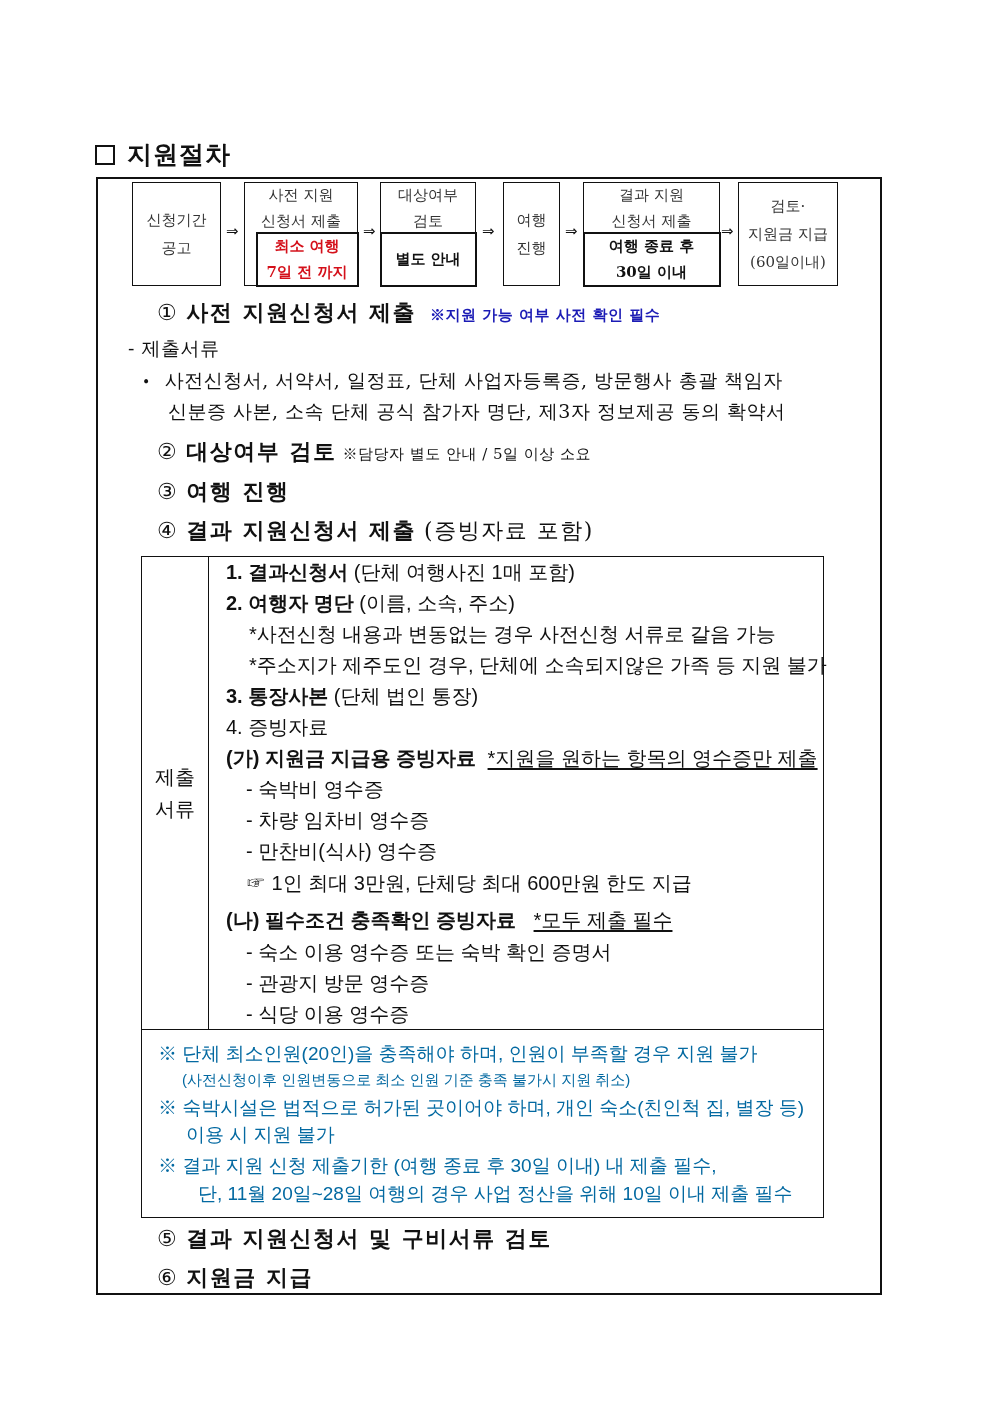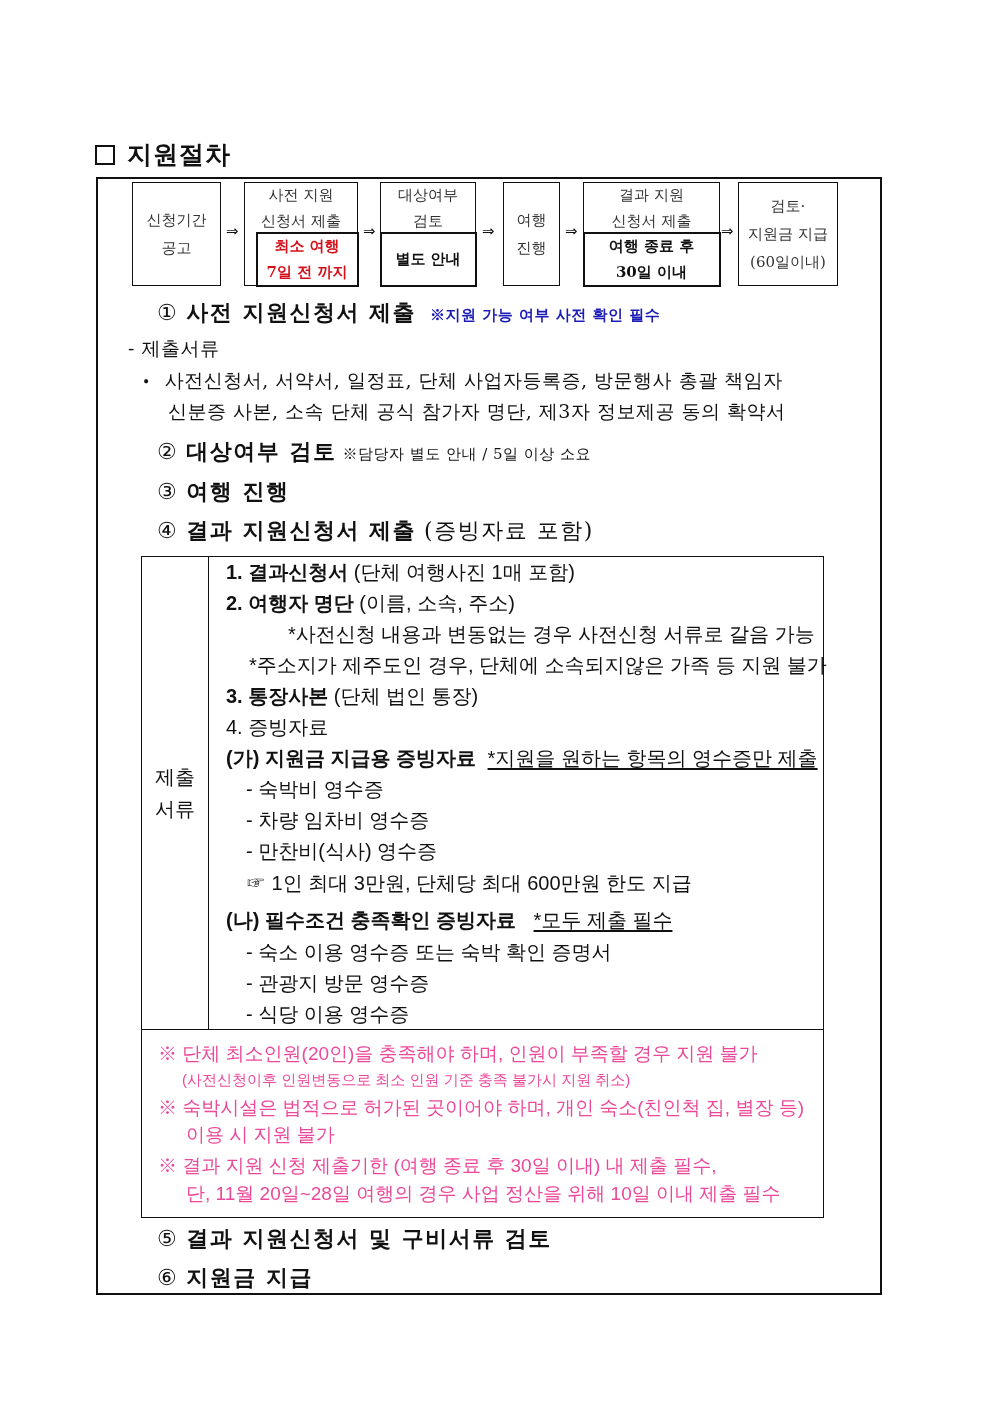--- a/index.html
+++ b/index.html
@@ -62,21 +62,21 @@
   }
   .stable .hdiv { position: absolute; left: 0; right: 0; top: 472px; border-top: 1.5px solid #111; }
   .sline {
     position: absolute; font-family: "Liberation Sans", sans-serif; font-size: 20px;
     white-space: nowrap; color: #111;
   }
   .sline b { font-weight: bold; }
   .sline u { text-decoration: underline; text-underline-offset: 3px; }
   .nline {
     position: absolute; font-family: "Liberation Sans", sans-serif; font-size: 19px;
-    white-space: nowrap; color: #ec4899;
+    white-space: nowrap; color: #0369a1;
   }
   .nline.small { font-size: 15px; }
 </style>
 </head>
 <body>
 
 <div class="section-title">
   <span class="box"></span><span>지원절차</span>
 </div>
 
@@ -160,40 +160,40 @@
 
 <div class="stable">
   <div class="leftcol">
     <span>제출</span>
     <span>서류</span>
   </div>
   <div class="hdiv"></div>
 
   <div class="sline" style="left:84px; top:2px;"><b>1. 결과신청서</b><span> (단체 여행사진 1매 포함)</span></div>
   <div class="sline" style="left:84px; top:33px;"><b>2. 여행자 명단</b><span> (이름, 소속, 주소)</span></div>
-  <div class="sline" style="left:107px; top:64px;margin-left:39px;">*사전신청 내용과 변동없는 경우 사전신청 서류로 갈음 가능</div>
+  <div class="sline" style="left:107px; top:64px;">*사전신청 내용과 변동없는 경우 사전신청 서류로 갈음 가능</div>
   <div class="sline" style="left:107px; top:95px;">*주소지가 제주도인 경우, 단체에 소속되지않은 가족 등 지원 불가</div>
   <div class="sline" style="left:84px; top:126px;"><b>3. 통장사본</b><span> (단체 법인 통장)</span></div>
   <div class="sline" style="left:84px; top:157px;">4. 증빙자료</div>
   <div class="sline" style="left:84px; top:188px;"><b>(가) 지원금 지급용 증빙자료</b> <u style="margin-left:6px;">*지원을 원하는 항목의 영수증만 제출</u></div>
   <div class="sline" style="left:104px; top:219px;">- 숙박비 영수증</div>
   <div class="sline" style="left:104px; top:250px;">- 차량 임차비 영수증</div>
   <div class="sline" style="left:104px; top:281px;">- 만찬비(식사) 영수증</div>
   <div class="sline" style="left:104px; top:313px;">☞ 1인 최대 3만원, 단체당 최대 600만원 한도 지급</div>
   <div class="sline" style="left:84px; top:350px;"><b>(나) 필수조건 충족확인 증빙자료</b> <u style="margin-left:12px;">*모두 제출 필수</u></div>
   <div class="sline" style="left:104px; top:382px;">- 숙소 이용 영수증 또는 숙박 확인 증명서</div>
   <div class="sline" style="left:104px; top:413px;">- 관광지 방문 영수증</div>
   <div class="sline" style="left:104px; top:444px;">- 식당 이용 영수증</div>
 
   <div class="nline" style="left:16px; top:484px;">※ 단체 최소인원(20인)을 충족해야 하며, 인원이 부족할 경우 지원 불가</div>
   <div class="nline small" style="left:40px; top:514px;">(사전신청이후 인원변동으로 최소 인원 기준 충족 불가시 지원 취소)</div>
   <div class="nline" style="left:16px; top:538px;">※ 숙박시설은 법적으로 허가된 곳이어야 하며, 개인 숙소(친인척 집, 별장 등)</div>
   <div class="nline" style="left:44px; top:565px;">이용 시 지원 불가</div>
   <div class="nline" style="left:16px; top:596px;">※ 결과 지원 신청 제출기한 (여행 종료 후 30일 이내) 내 제출 필수,</div>
-  <div class="nline" style="left:44px; top:624px;">단, 11월 20일~28일 여행의 경우 사업 정산을 위해 10일 이내 제출 필수</div>
+  <div class="nline" style="left:56px; top:624px;">단, 11월 20일~28일 여행의 경우 사업 정산을 위해 10일 이내 제출 필수</div>
 </div>
 
 <div class="step" style="top:1224px; font-weight:normal;">
   <span class="num">⑤</span><span style="font-weight:bold;">결과 지원신청서 및 구비서류 검토</span>
 </div>
 
 <div class="step" style="top:1263px; font-weight:normal;">
   <span class="num">⑥</span><span style="font-weight:bold;">지원금 지급</span>
 </div>
 

